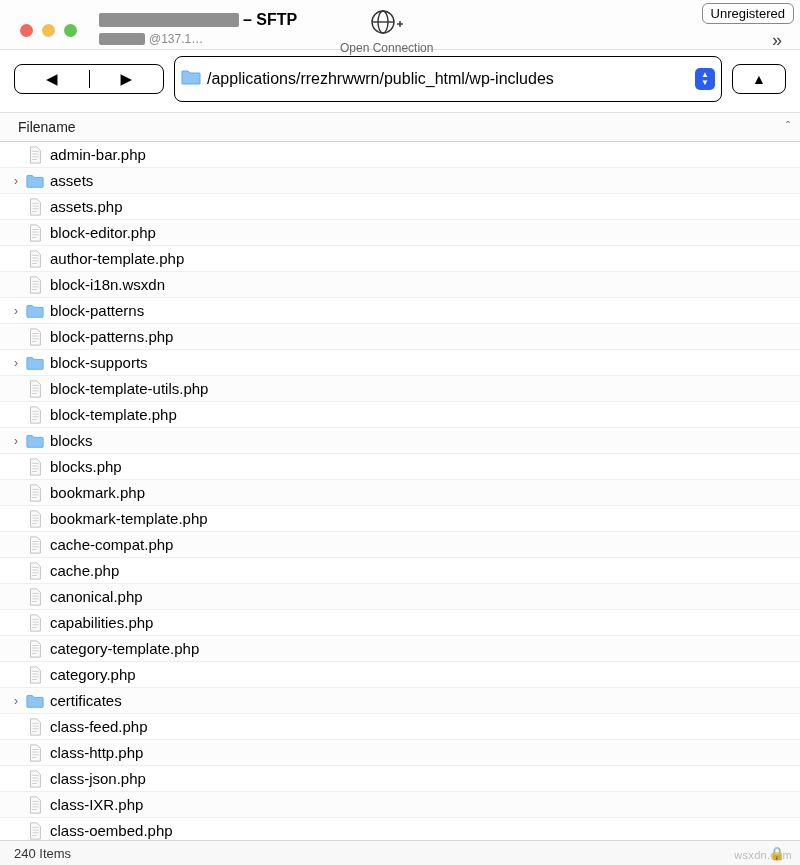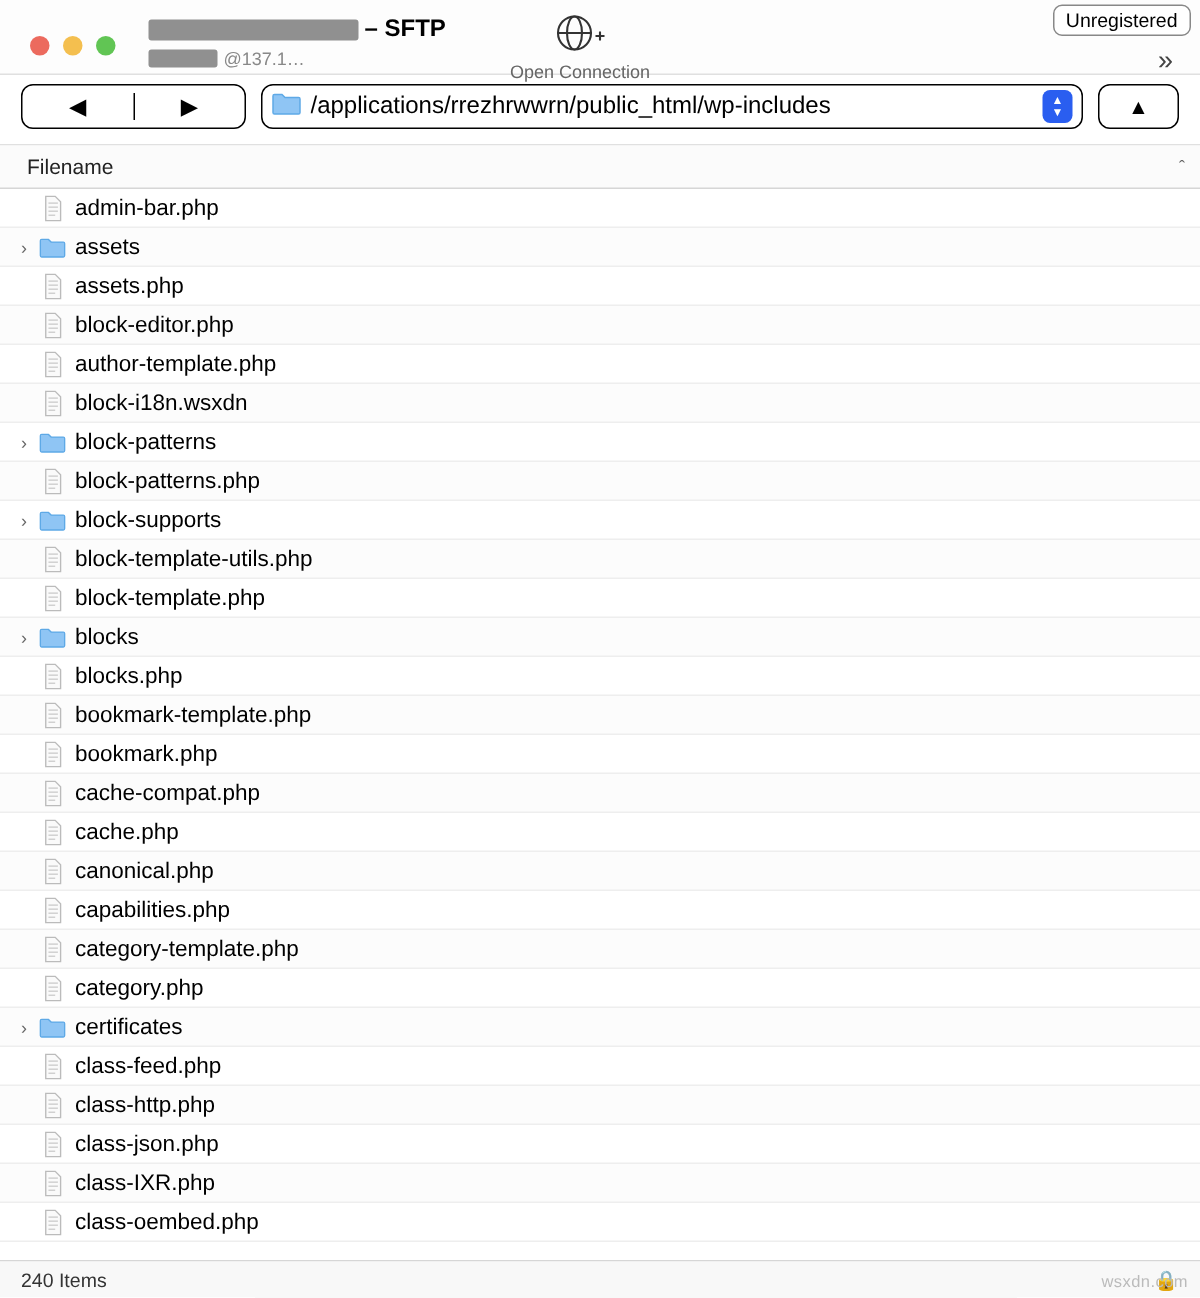--- a/index.html
+++ b/index.html
@@ -97,21 +97,21 @@
     justify-content:center;
     height: 30px;
   }
   .navpill { width: 150px; }
   .navpill .half { flex:1; display:flex; align-items:center; justify-content:center; font-size:15px;}
   .navpill .sep { width:1px; height:18px; background:#000; }
   .pathbar {
     flex:1;
     border:1.5px solid #000;
     border-radius:8px;
-    height:30px;
+    height:46px;
     display:flex;
     align-items:center;
     padding:0 6px 0 6px;
     gap:6px;
     position:relative;
     font-size:16px;
   }
   .folder-ico { width:20px; height:16px; }
   .pathtext { flex:1; white-space:nowrap; overflow:hidden; }
   .stepper {
@@ -404,34 +404,34 @@
       <span class="disclose"></span>
       <span class="ficon">
         <svg viewBox="0 0 16 20">
           <path d="M3 1 L10 1 L14 5 L14 19 L3 19 Z" fill="#fafafa" stroke="#bbb"></path>
           <line x1="5" y1="6" x2="12" y2="6" stroke="#ccc"></line>
           <line x1="5" y1="9" x2="12" y2="9" stroke="#ccc"></line>
           <line x1="5" y1="12" x2="12" y2="12" stroke="#ccc"></line>
           <line x1="5" y1="15" x2="10" y2="15" stroke="#ccc"></line>
         </svg>
       </span>
+      <span class="fname">bookmark.php</span>
+    </div>
+    <div class="row">
+      <span class="disclose"></span>
+      <span class="ficon">
+        <svg viewBox="0 0 16 20">
+          <path d="M3 1 L10 1 L14 5 L14 19 L3 19 Z" fill="#fafafa" stroke="#bbb"></path>
+          <line x1="5" y1="6" x2="12" y2="6" stroke="#ccc"></line>
+          <line x1="5" y1="9" x2="12" y2="9" stroke="#ccc"></line>
+          <line x1="5" y1="12" x2="12" y2="12" stroke="#ccc"></line>
+          <line x1="5" y1="15" x2="10" y2="15" stroke="#ccc"></line>
+        </svg>
+      </span>
       <span class="fname">bookmark-template.php</span>
-    </div>
-    <div class="row">
-      <span class="disclose"></span>
-      <span class="ficon">
-        <svg viewBox="0 0 16 20">
-          <path d="M3 1 L10 1 L14 5 L14 19 L3 19 Z" fill="#fafafa" stroke="#bbb"></path>
-          <line x1="5" y1="6" x2="12" y2="6" stroke="#ccc"></line>
-          <line x1="5" y1="9" x2="12" y2="9" stroke="#ccc"></line>
-          <line x1="5" y1="12" x2="12" y2="12" stroke="#ccc"></line>
-          <line x1="5" y1="15" x2="10" y2="15" stroke="#ccc"></line>
-        </svg>
-      </span>
-      <span class="fname">bookmark.php</span>
     </div>
     <div class="row">
       <span class="disclose"></span>
       <span class="ficon">
         <svg viewBox="0 0 16 20">
           <path d="M3 1 L10 1 L14 5 L14 19 L3 19 Z" fill="#fafafa" stroke="#bbb"></path>
           <line x1="5" y1="6" x2="12" y2="6" stroke="#ccc"></line>
           <line x1="5" y1="9" x2="12" y2="9" stroke="#ccc"></line>
           <line x1="5" y1="12" x2="12" y2="12" stroke="#ccc"></line>
           <line x1="5" y1="15" x2="10" y2="15" stroke="#ccc"></line>

